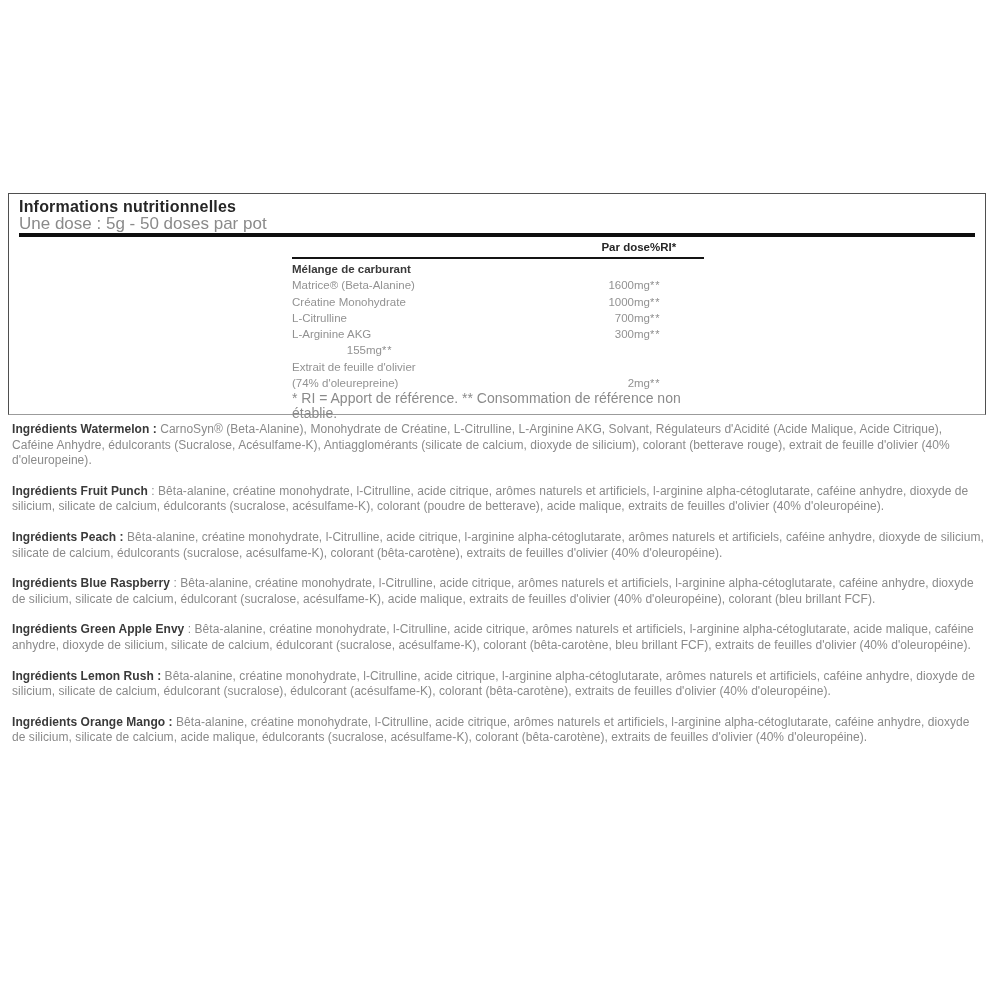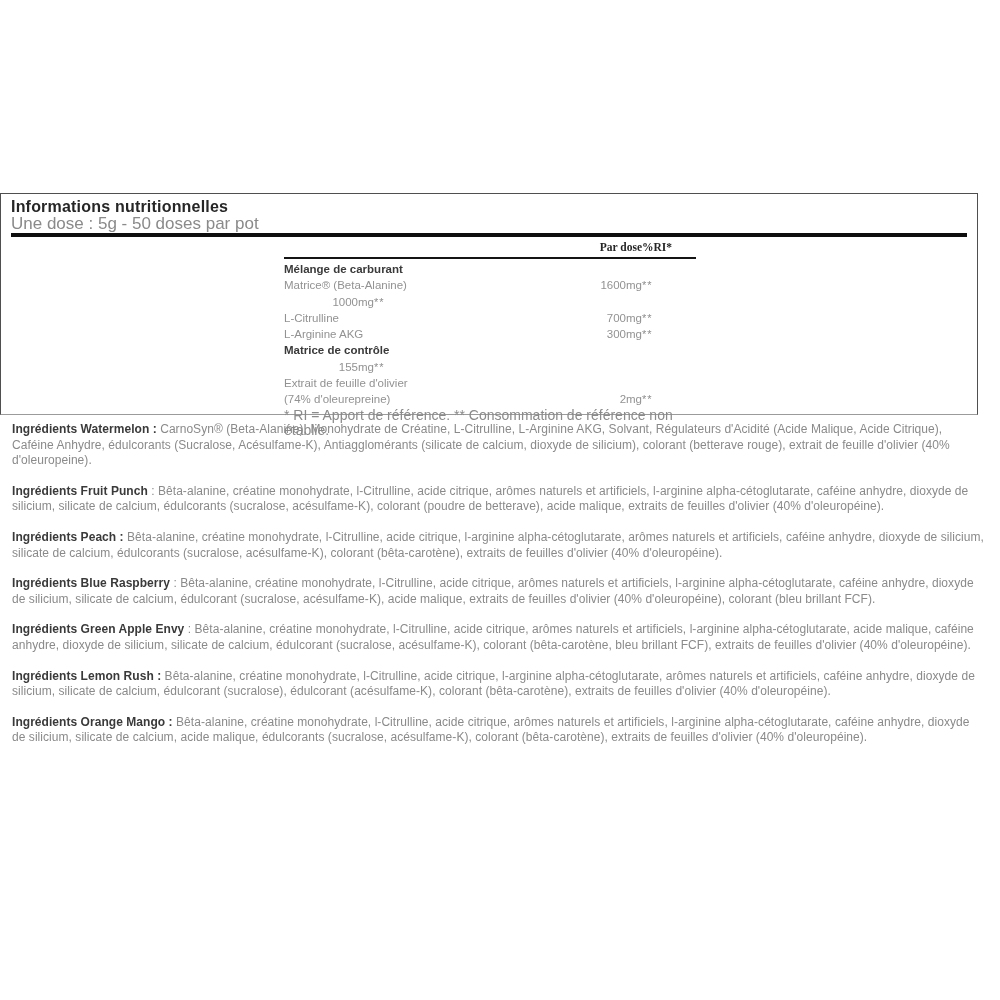--- a/index.html
+++ b/index.html
@@ -11,21 +11,21 @@
     width: 1000px;
     height: 1000px;
     position: relative;
     font-family: "Liberation Sans", "DejaVu Sans", sans-serif;
     overflow: hidden;
   }
 
   
   .panel {
     position: absolute;
-    left: 0;
+    left: 8px;
     top: 193px;
     width: 978px;
     height: 222px;
     box-sizing: border-box;
     border: 1px solid #4f4f4f;
     border-bottom-color: #9b9b9b;
     background: #fff;
     padding: 4px 10px 12px 10px;
   }
   .panel-title {
@@ -67,21 +67,20 @@
     border-bottom: 2px solid #141414;
     padding-bottom: 3px;
     margin-bottom: 2px;
   }
   .t-header .cell-dose,
   .t-header .cell-ri {
     font-weight: bold;
     color: #262626;
     font-size: 11.5px;
     letter-spacing: 0;
-    font-family: Liberation Serif, serif;
   }
 
   .row-section .cell-name {
     font-weight: bold;
     color: #3a3a3a;
   }
 
   .footnote {
     font-size: 14px;
     color: #8a8a8a;
@@ -129,37 +128,33 @@
           <div class="cell-name">Mélange de carburant</div>
           <div class="cell-dose"></div>
           <div class="cell-ri"></div>
         </div>
         <div class="t-row row-item">
           <div class="cell-name">Matrice® (Beta-Alanine)</div>
           <div class="cell-dose">1600mg</div>
           <div class="cell-ri">**</div>
         </div>
         <div class="t-row row-item">
+          <div class="cell-name">Créatine Monohydrate</div>
           <div class="cell-dose">1000mg</div>
           <div class="cell-ri">**</div>
         </div>
         <div class="t-row row-item">
           <div class="cell-name">L-Citrulline</div>
           <div class="cell-dose">700mg</div>
           <div class="cell-ri">**</div>
         </div>
         <div class="t-row row-item">
           <div class="cell-name">L-Arginine AKG</div>
           <div class="cell-dose">300mg</div>
           <div class="cell-ri">**</div>
-        </div>
-        <div class="t-row row-section">
-          <div class="cell-name">Matrice de contrôle</div>
-          <div class="cell-dose"></div>
-          <div class="cell-ri"></div>
         </div>
         <div class="t-row row-item">
           <div class="cell-dose">155mg</div>
           <div class="cell-ri">**</div>
         </div>
         <div class="t-row row-item">
           <div class="cell-name">Extrait de feuille d'olivier</div>
           <div class="cell-dose"></div>
           <div class="cell-ri"></div>
         </div>

